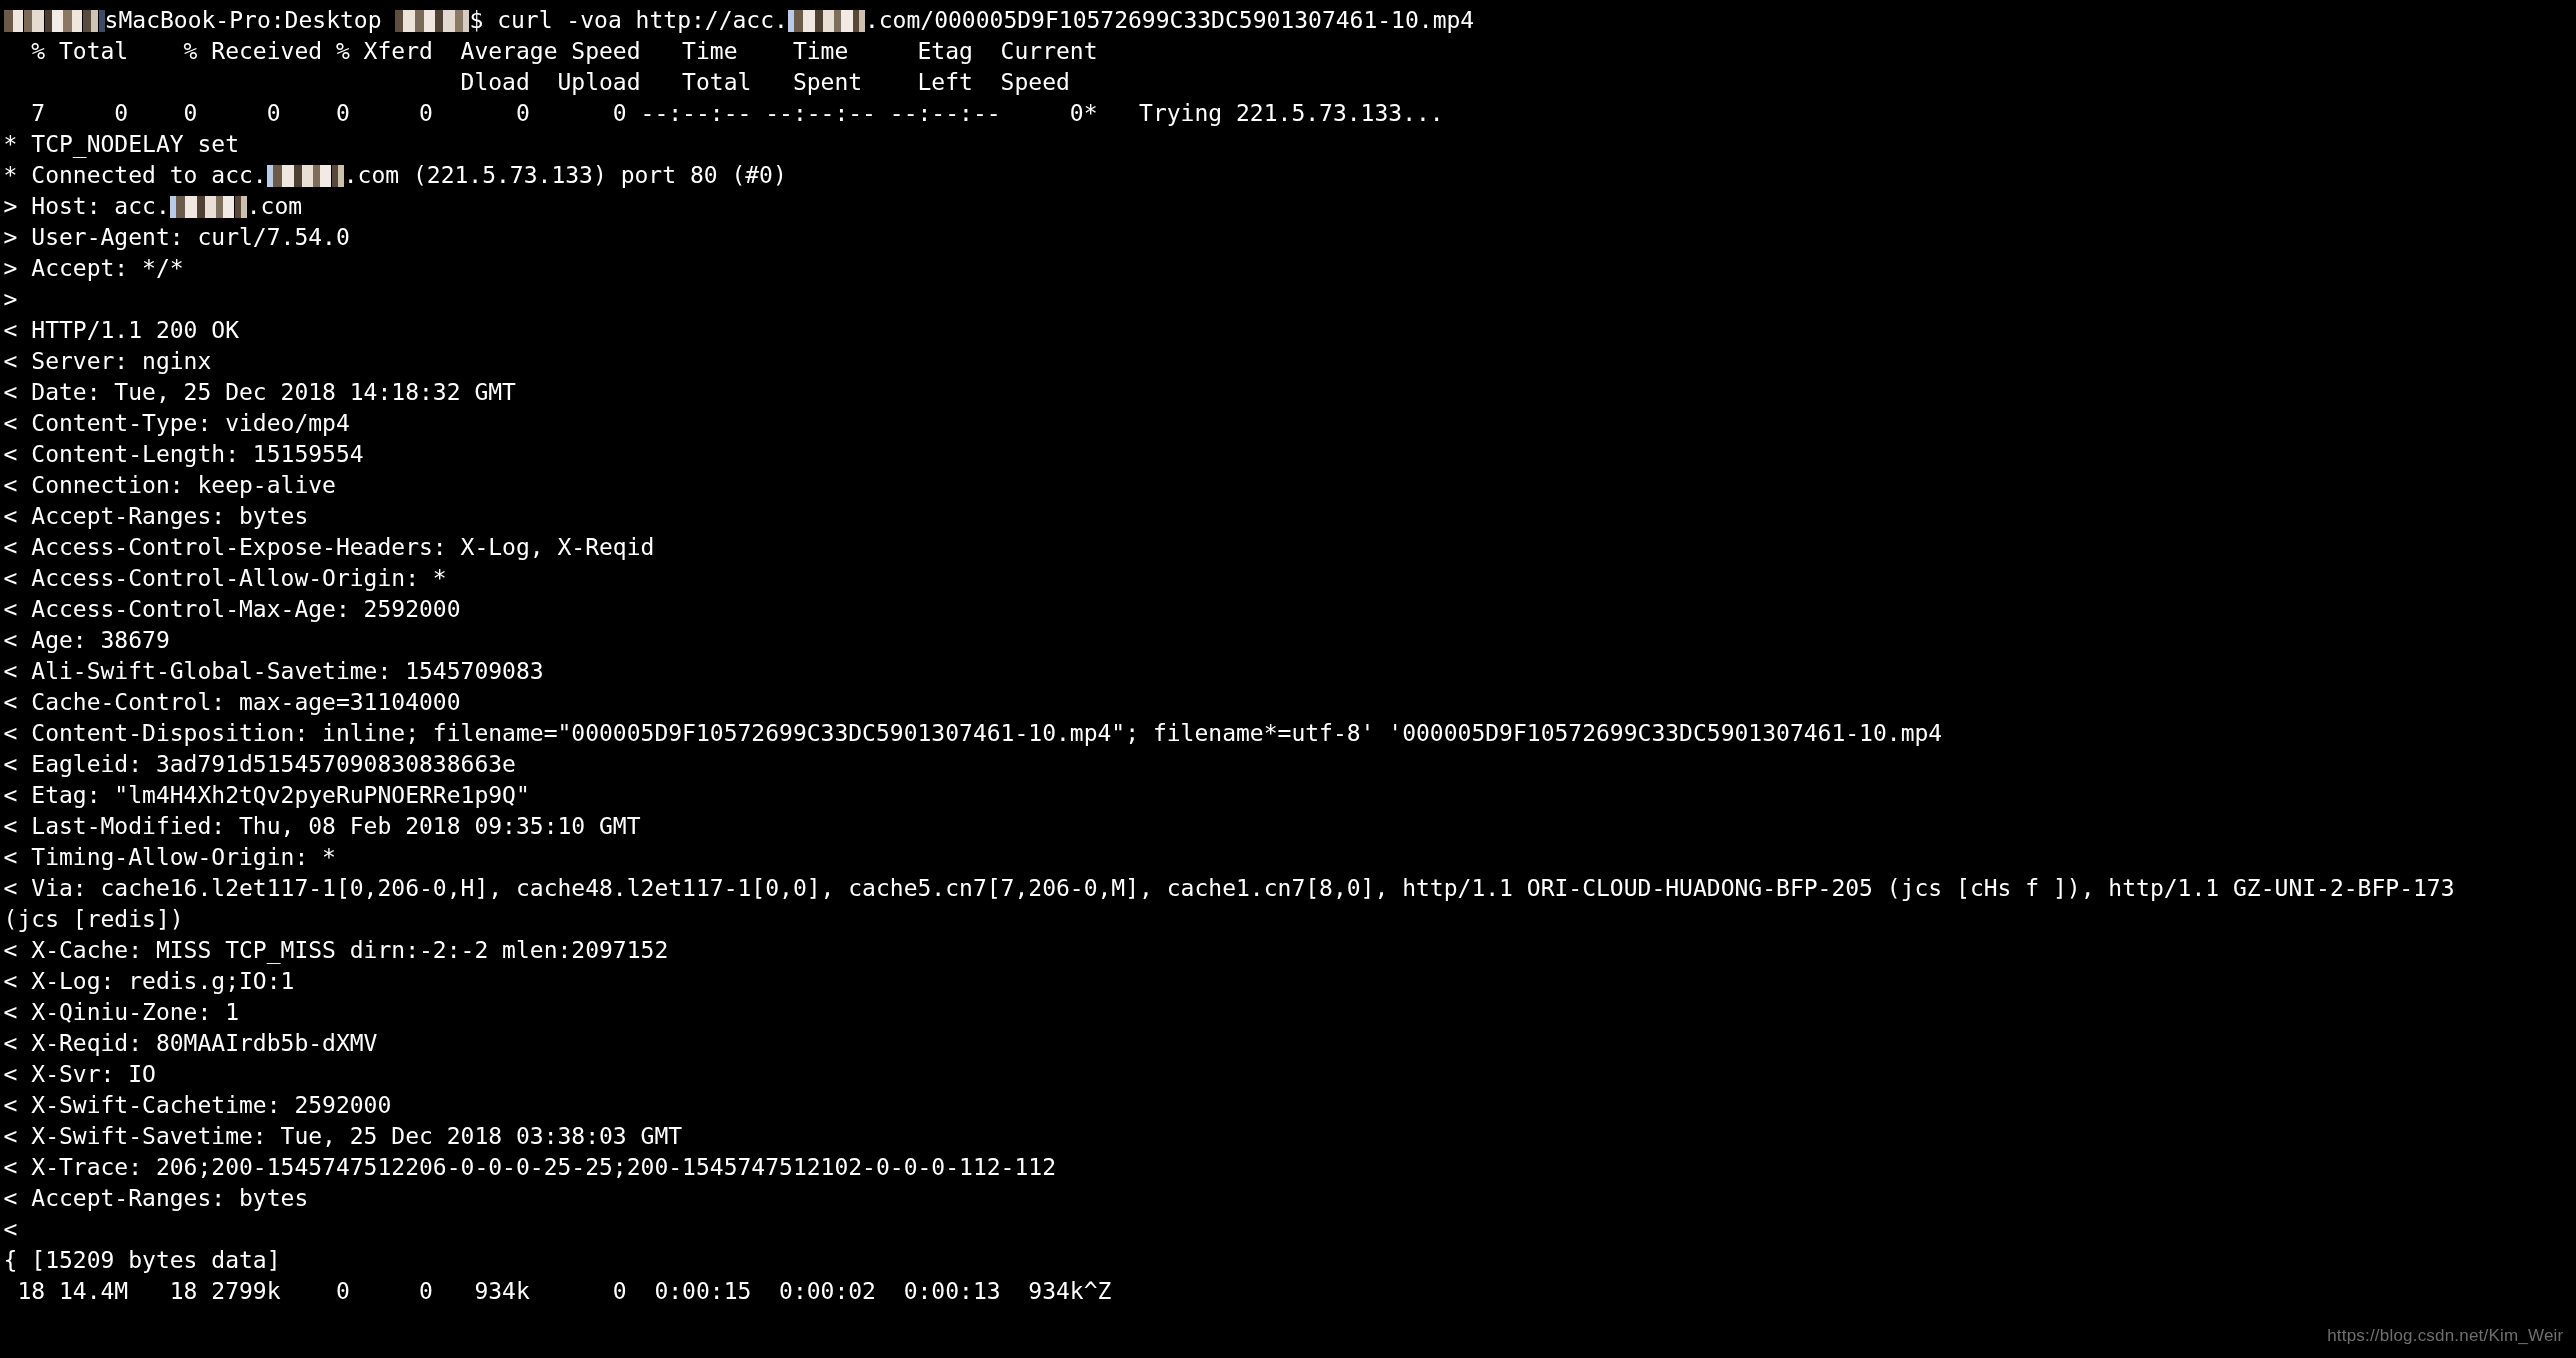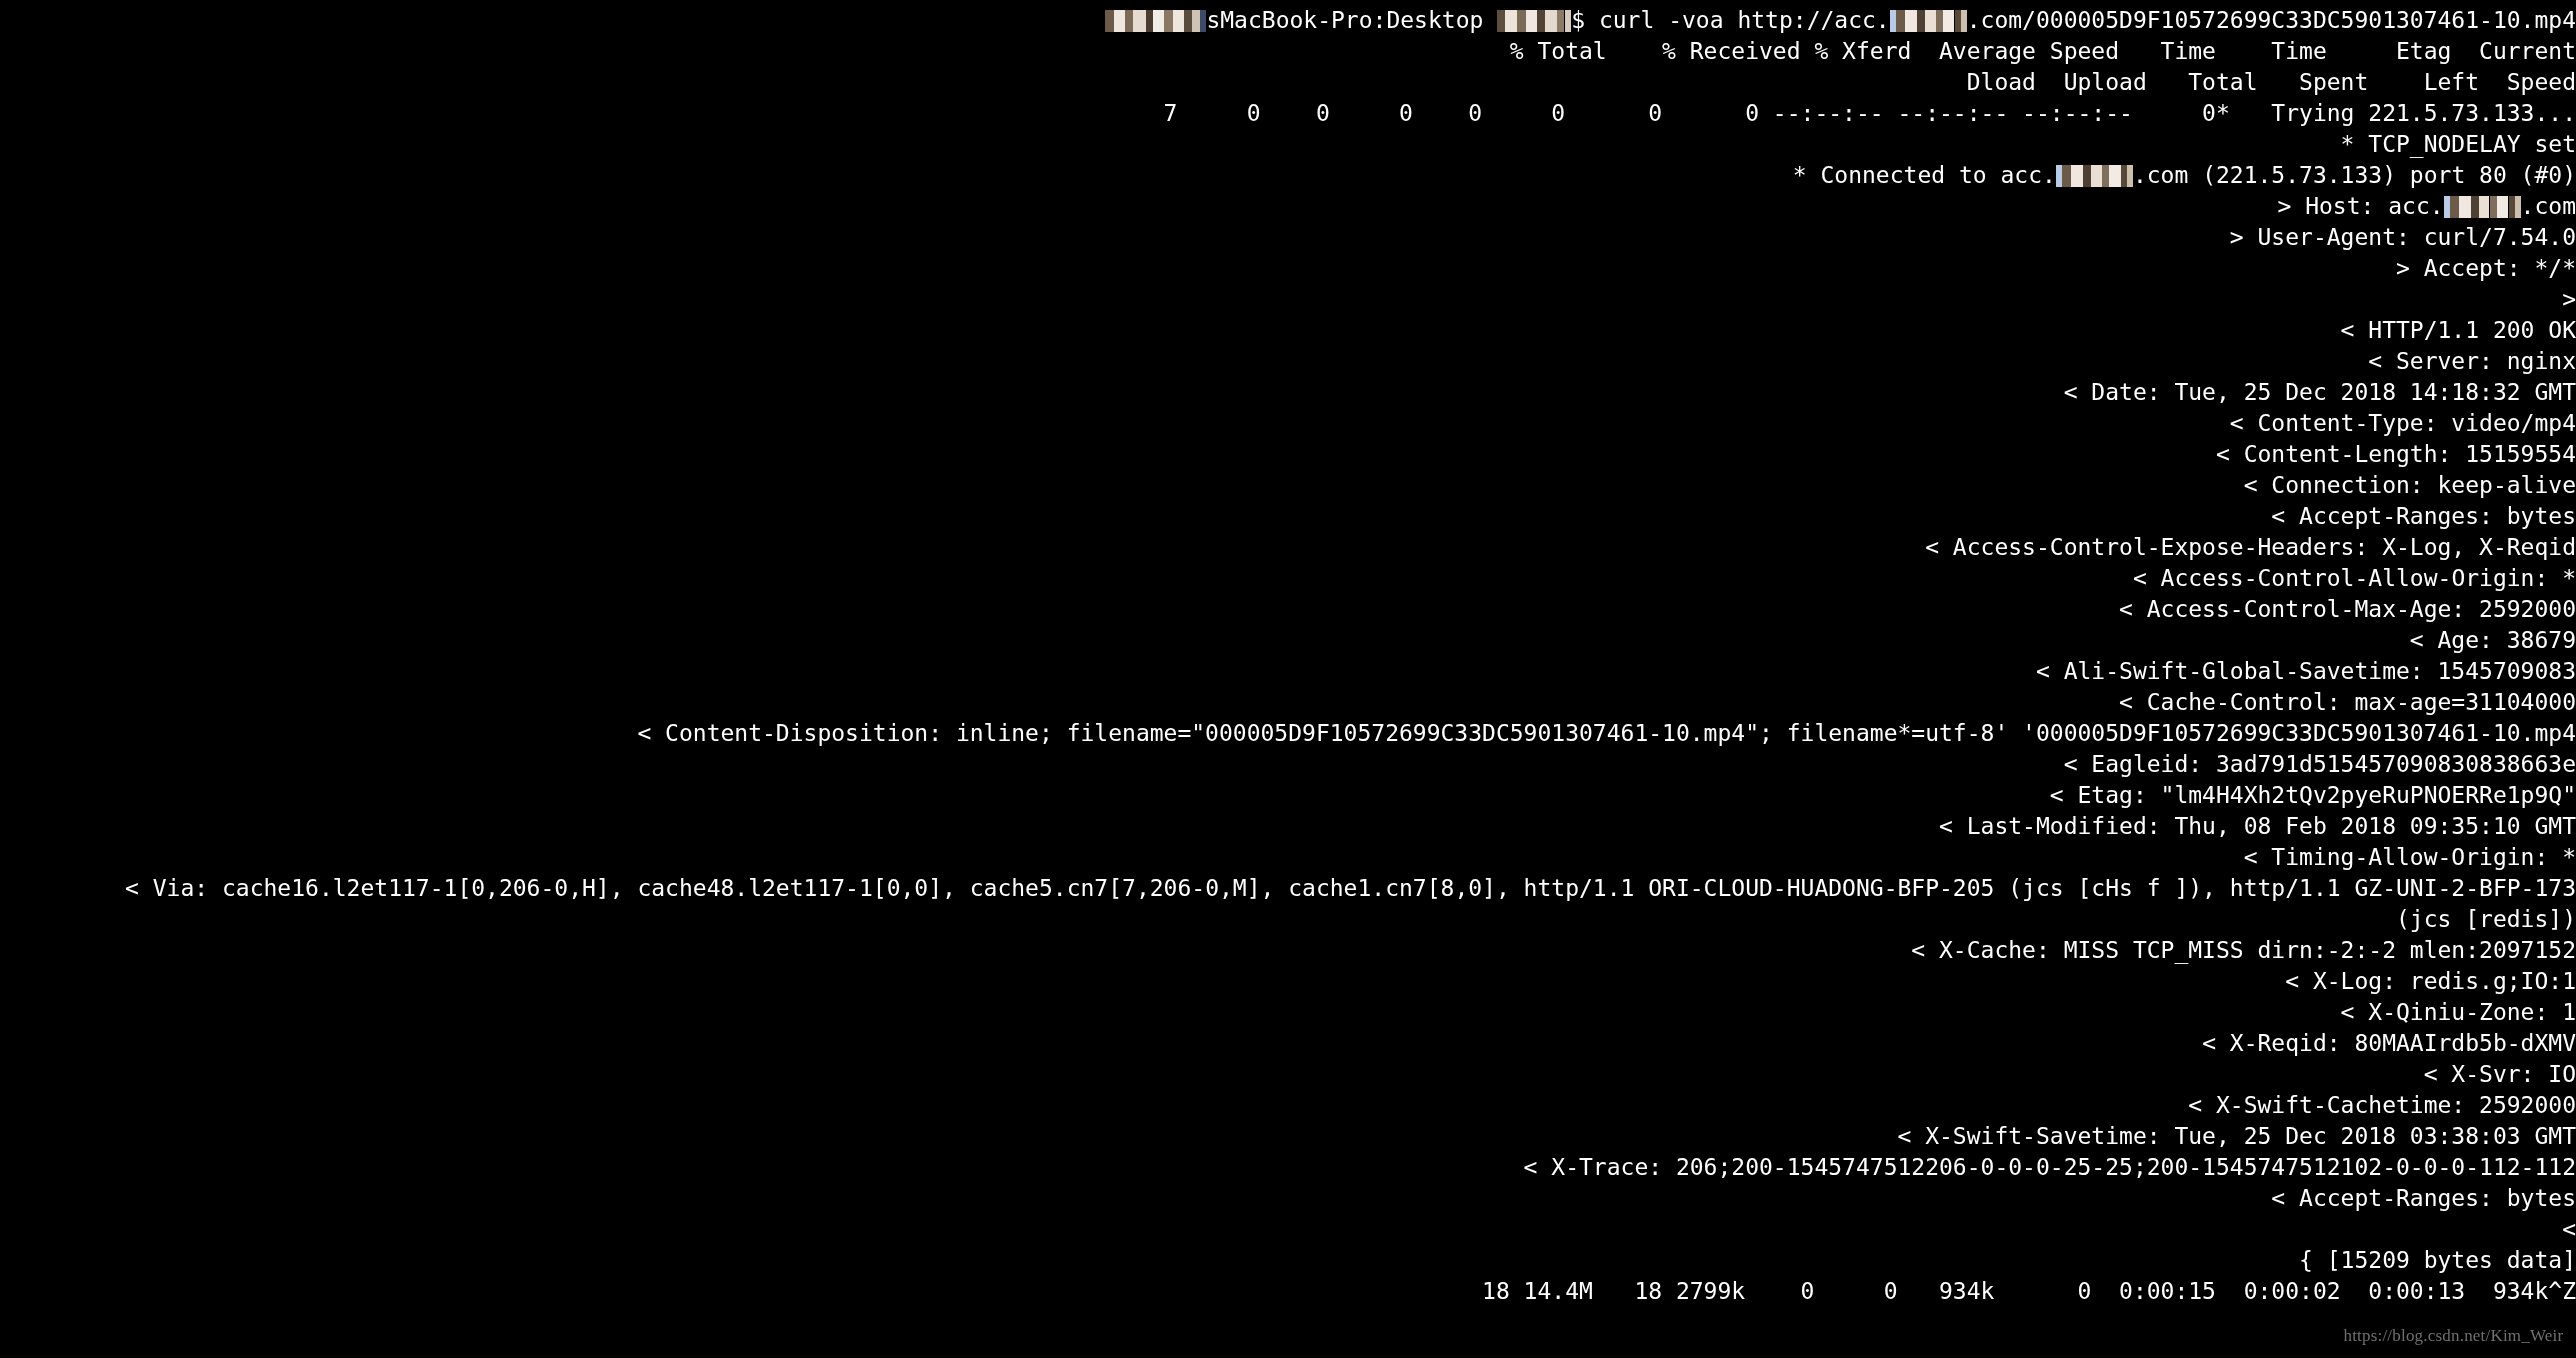--- a/index.html
+++ b/index.html
@@ -22,42 +22,41 @@
     line-height: 31px;
     letter-spacing: 0px;
     padding: 5.4px 0 0 0;
     box-sizing: border-box;
   }
   .line {
     white-space: pre;
     height: 31px;
     padding-left: 3.6px;
     font-variant-ligatures: none;
-    text-align: right;
   }
   
   .redact {
     display: inline-block;
     position: relative;
     vertical-align: -3.6px;
     overflow: hidden;
     background: #000;
   }
   .redact i {
     position: absolute;
     top: 0;
     bottom: 0;
     display: block;
   }
   .watermark {
     position: absolute;
     right: 12.6px;
     bottom: 7.2px;
     color: #6f6f6f;
-    font-family: Liberation Serif, serif;
+    font-family: Liberation Sans, sans-serif;
     font-size: 17px;
     letter-spacing: 0.2px;
     white-space: nowrap;
   }
 </style>
 </head>
 <body>
 
 <div id="terminal">
 

